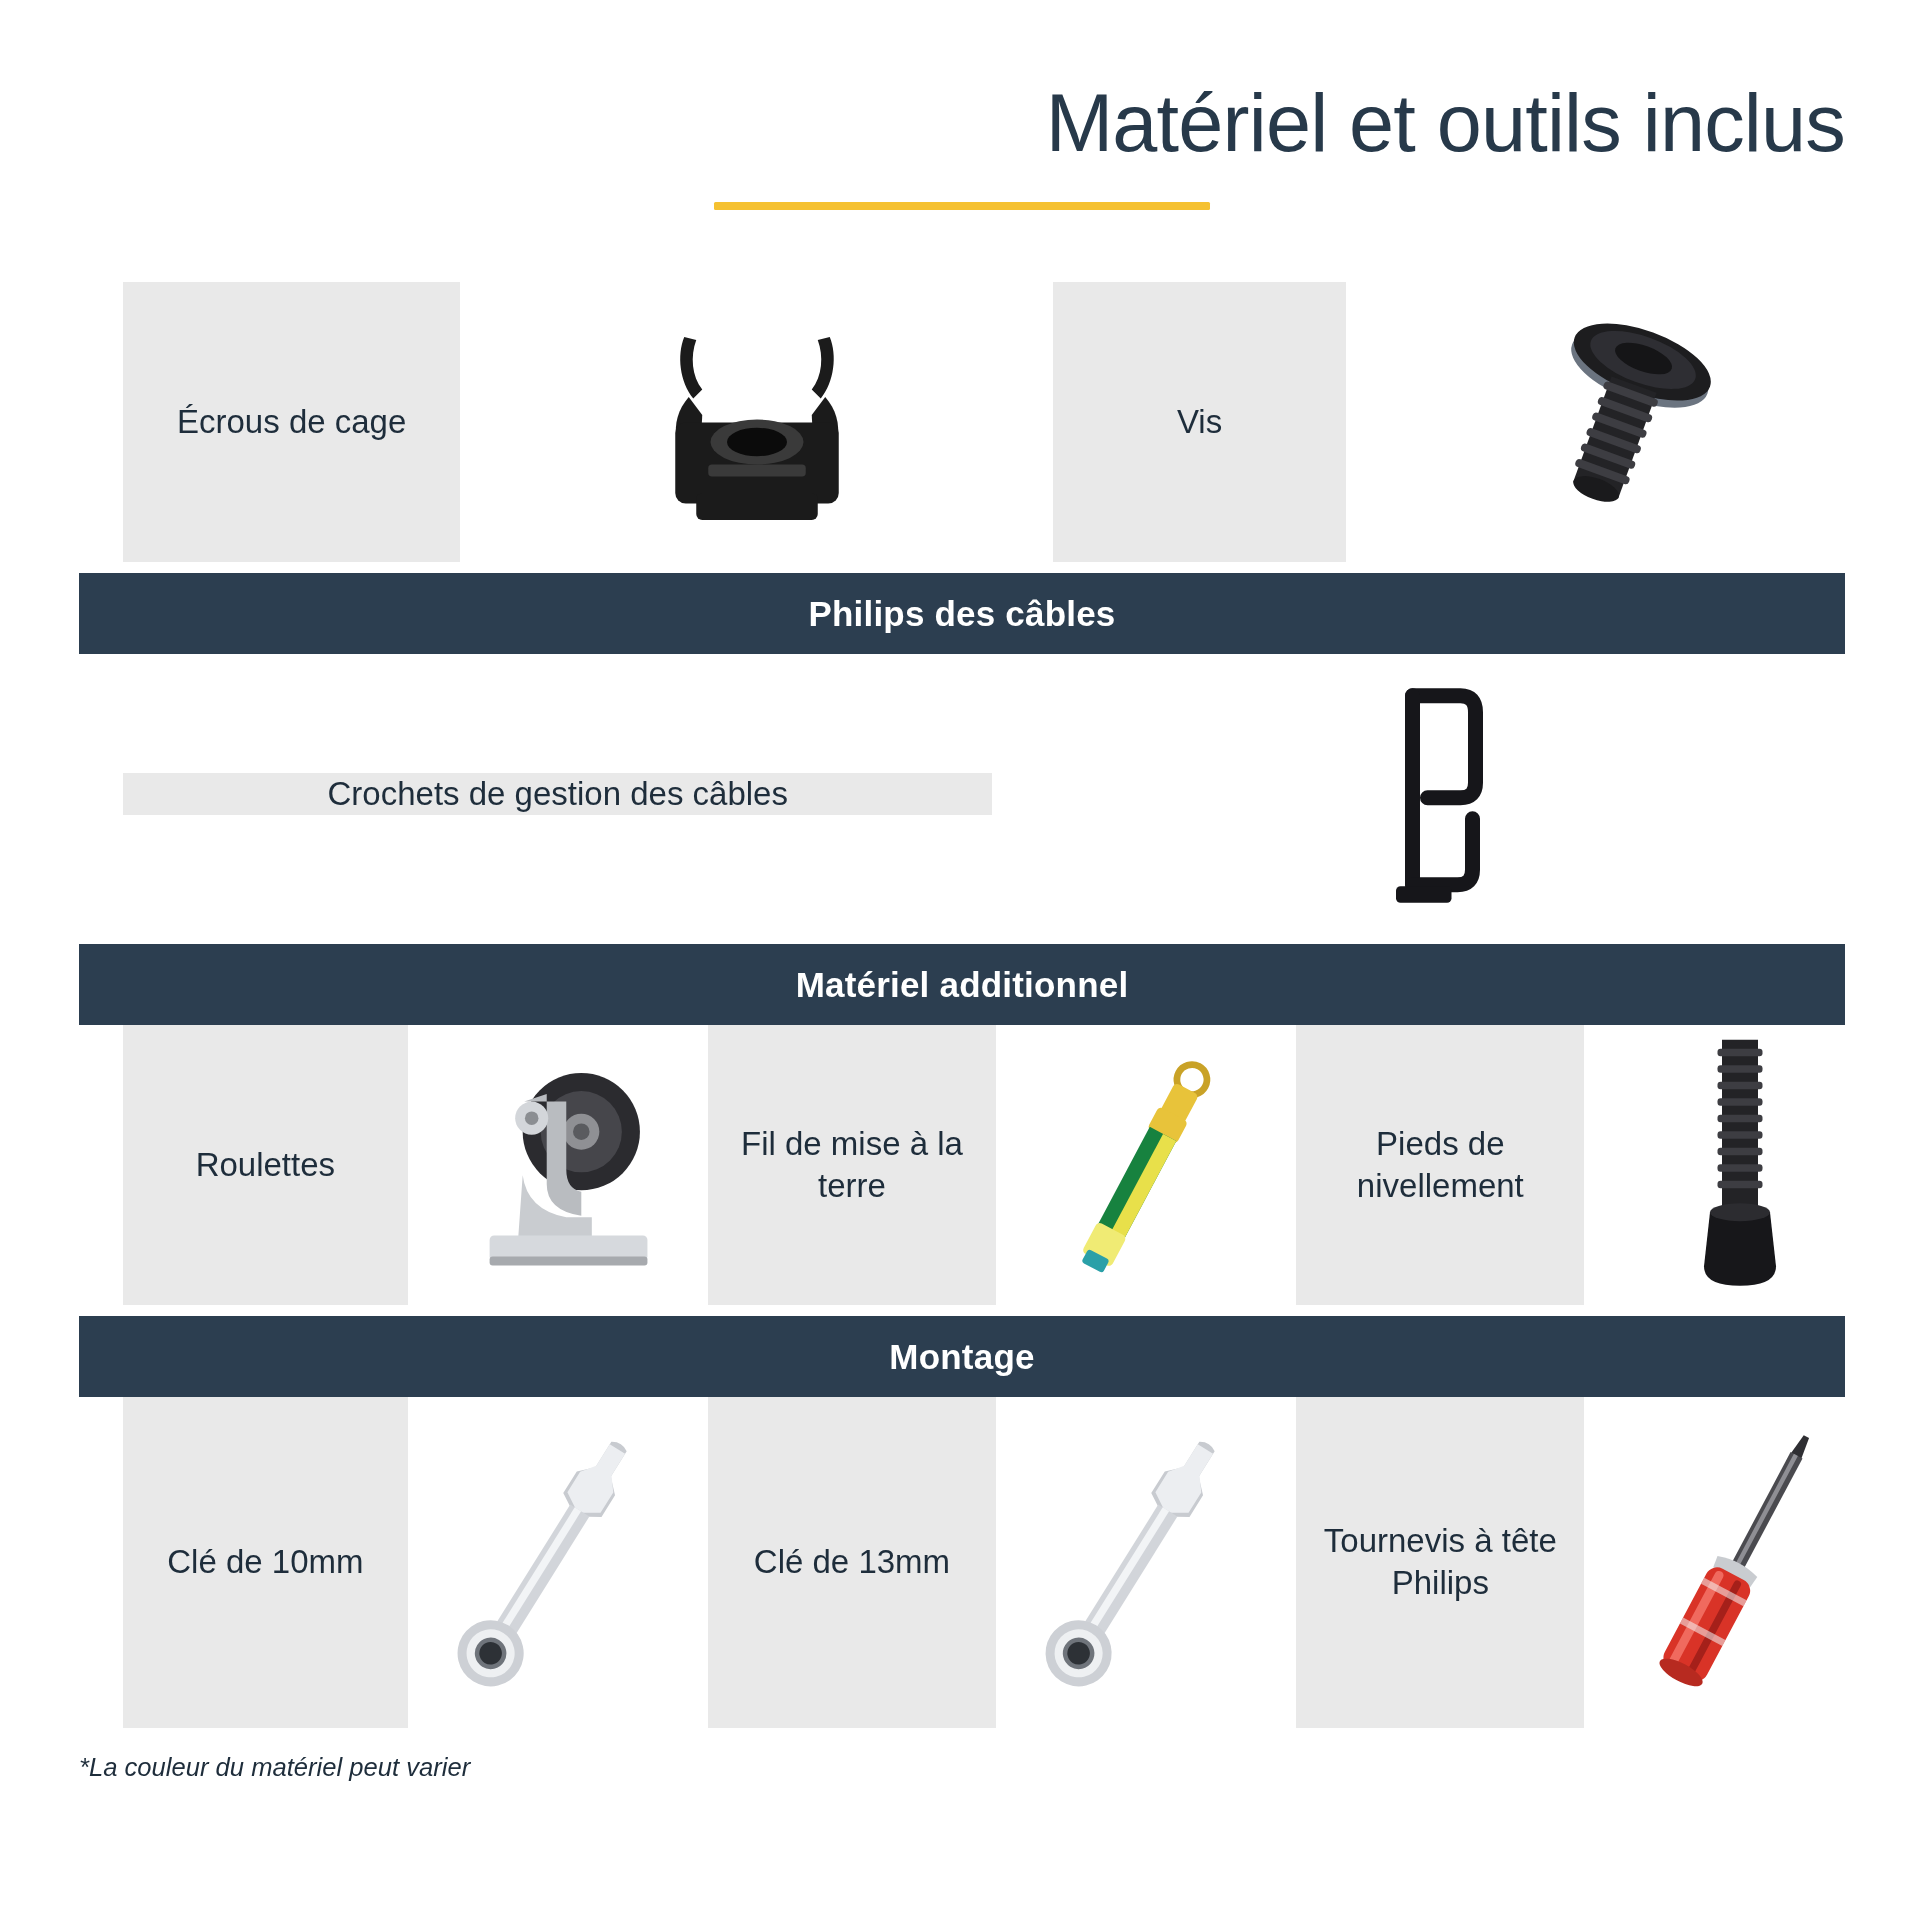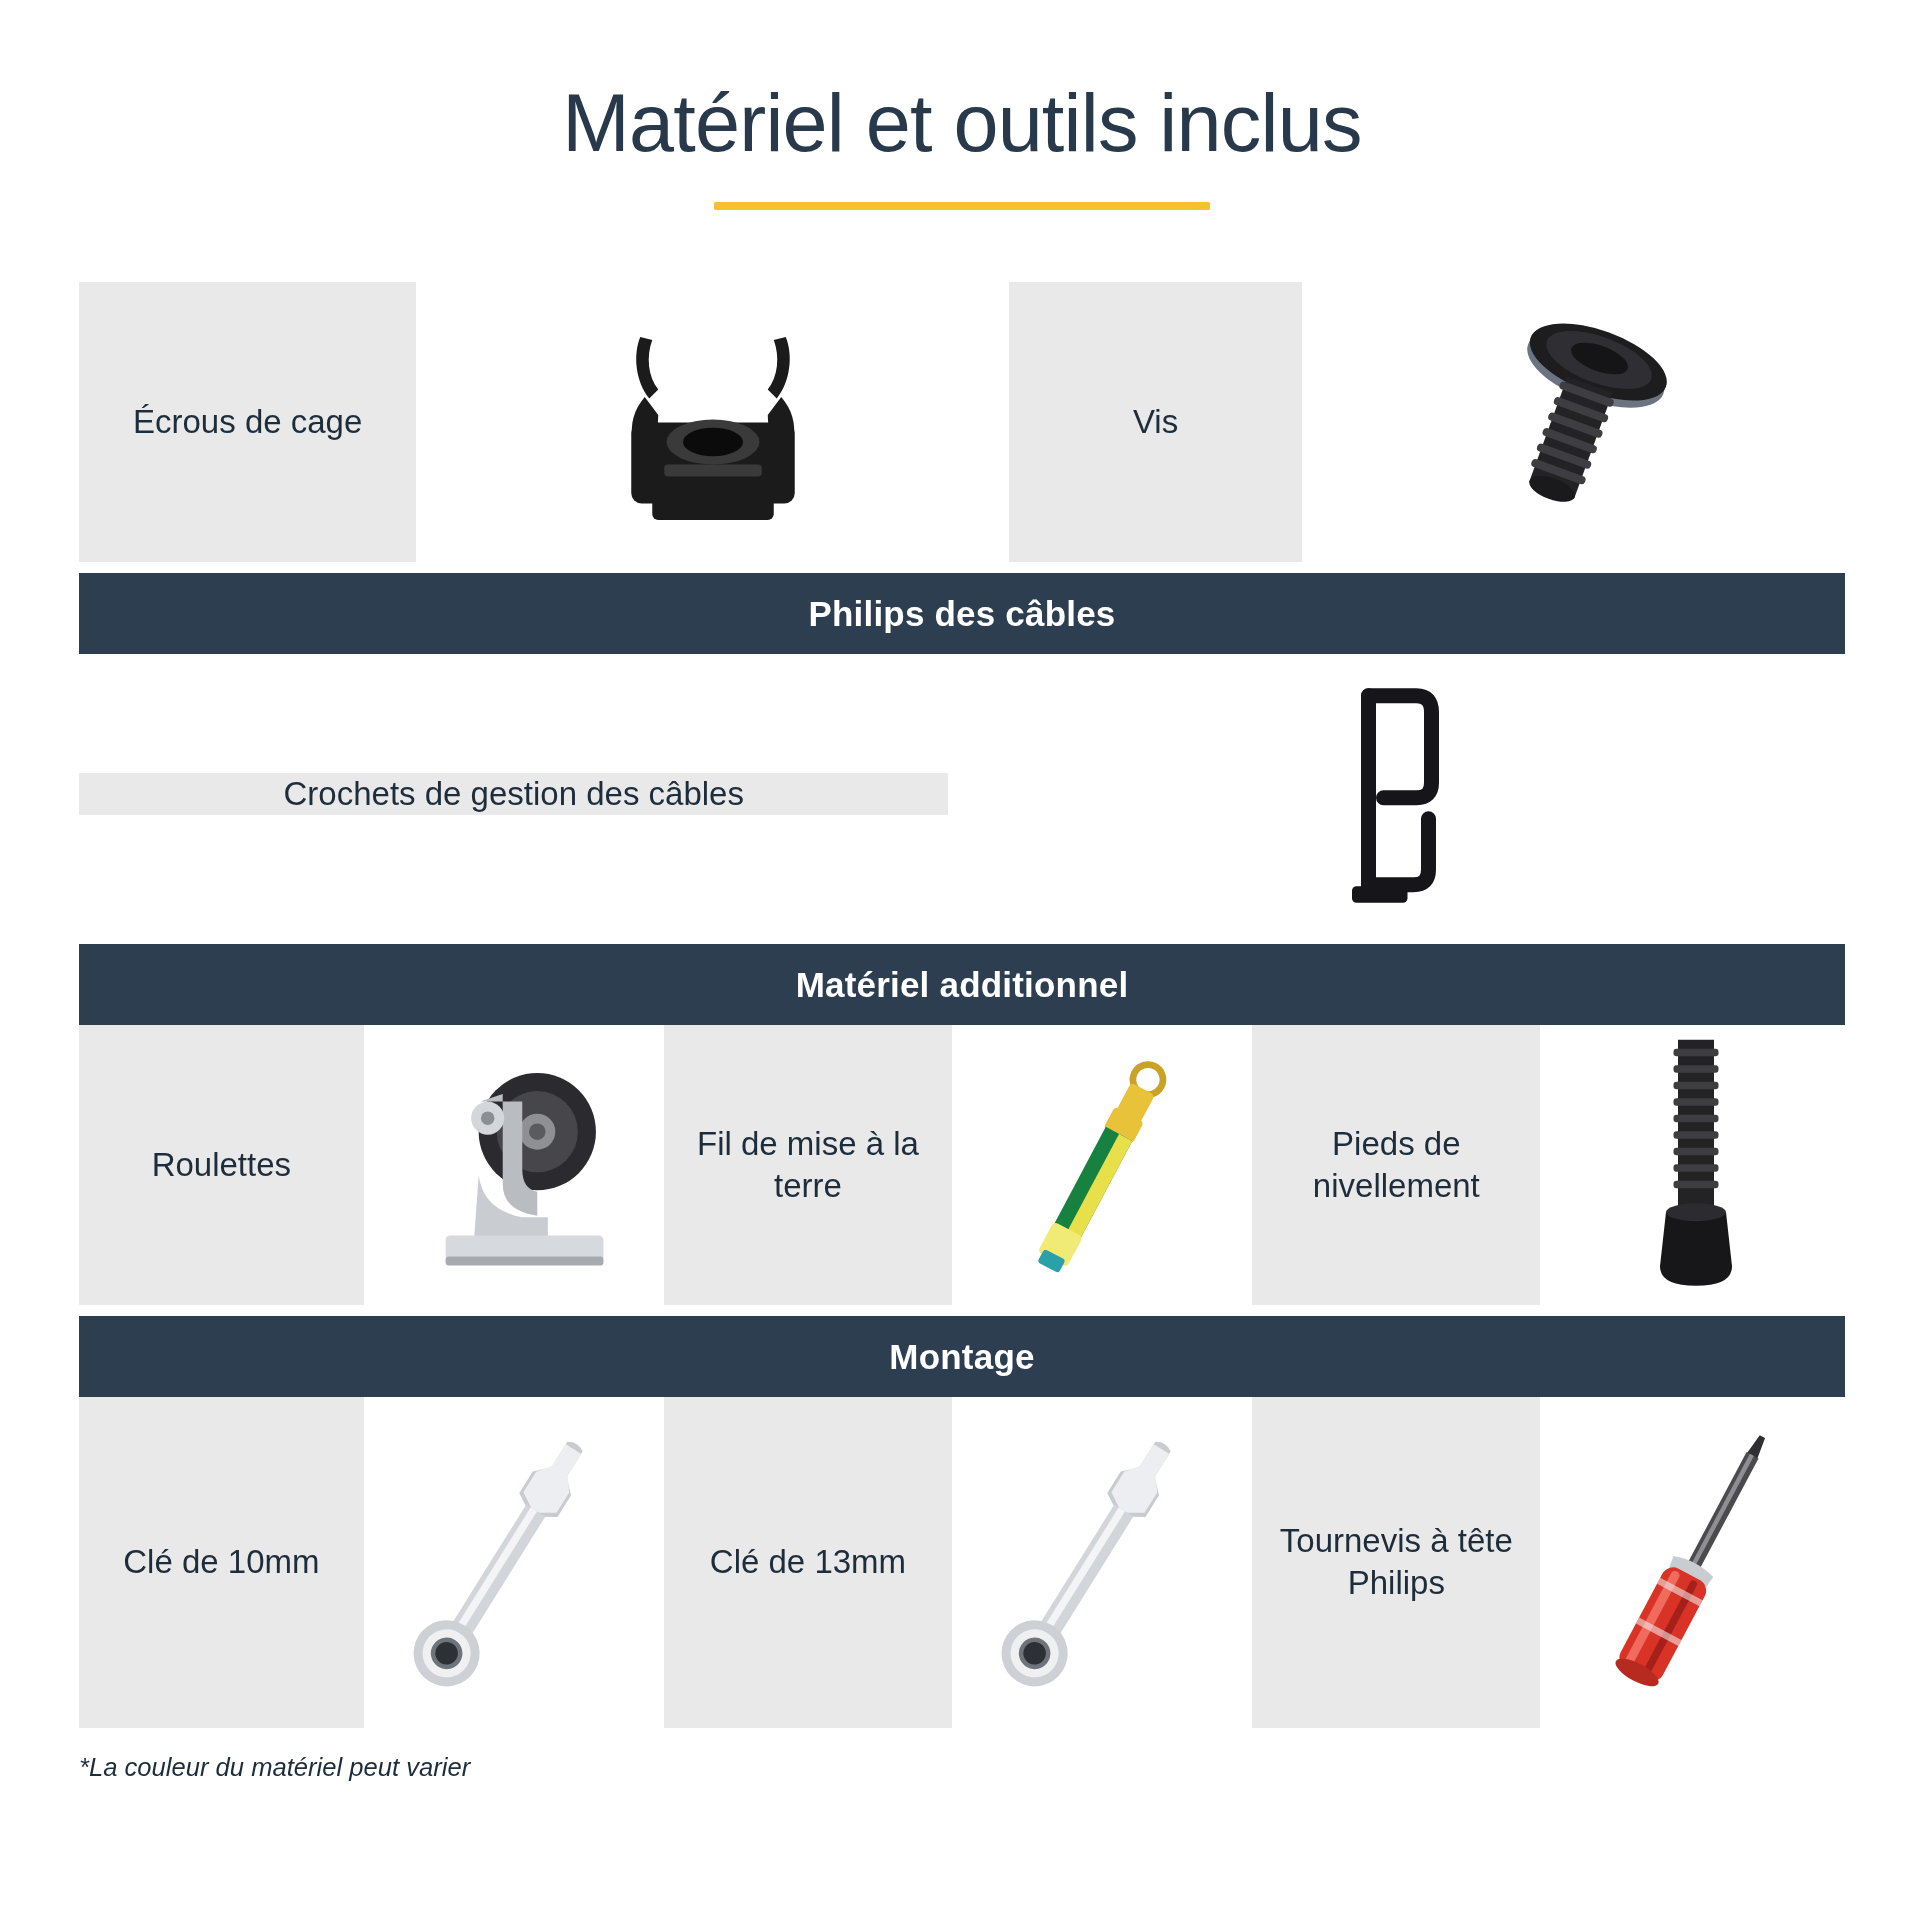--- a/index.html
+++ b/index.html
@@ -16,21 +16,21 @@
   }
   .page {
     width: 1924px;
     height: 1924px;
     position: relative;
     box-sizing: border-box;
     padding: 0 79px;
   }
   
   .title {
-    text-align: center;
+    text-align: right;
     font-size: 81px;
     font-weight: 400;
     color: #27394a;
     letter-spacing: -0.8px;
     padding-top: 79px;
     line-height: 1.1;
   }
   .title-underline {
     width: 496px;
     height: 8.3px;
@@ -50,20 +50,21 @@
     text-align: center;
     height: 81px;
     line-height: 81px;
     letter-spacing: 0.2px;
   }
   .row {
     display: flex;
     width: 100%;
     background: #ffffff;
     gap: 6px;
+    margin-left: 44px;
   }
   .cell {
     box-sizing: border-box;
     display: flex;
     align-items: center;
     justify-content: center;
     text-align: center;
     font-size: 33px;
     line-height: 1.28;
     color: #1e2d3b;

